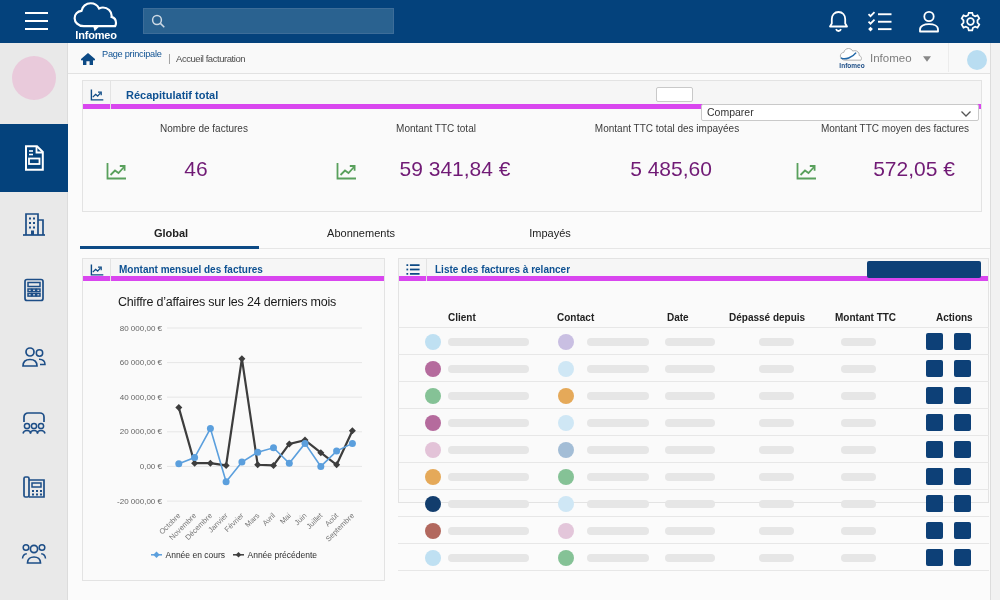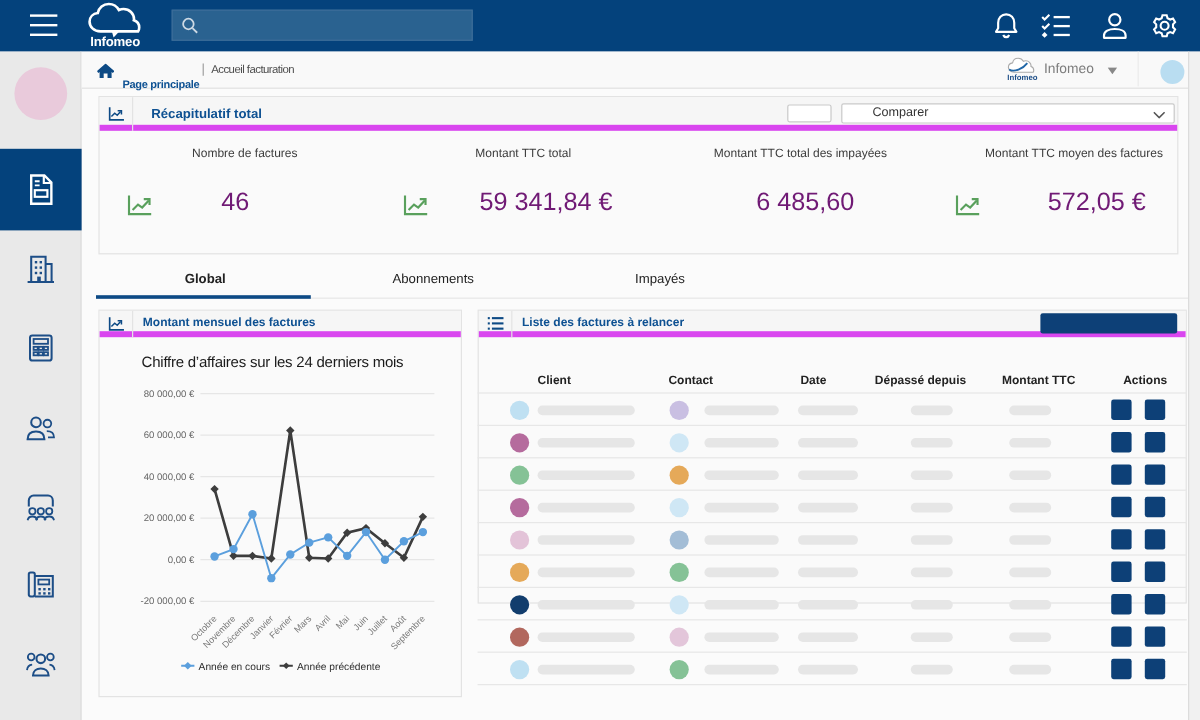--- a/index.html
+++ b/index.html
@@ -170,21 +170,21 @@
   <circle cx="5" cy="7.5" r="2.8" fill="none" stroke="#1d4e87" stroke-width="1.5"></circle>
   <circle cx="21" cy="7.5" r="2.8" fill="none" stroke="#1d4e87" stroke-width="1.5"></circle>
   <path d="M1.5 18.5 C1.8 15.5 3.5 14 5.8 13.8" fill="none" stroke="#1d4e87" stroke-width="1.5"></path>
   <path d="M24.5 18.5 C24.2 15.5 22.5 14 20.2 13.8" fill="none" stroke="#1d4e87" stroke-width="1.5"></path>
 </svg>
 
 <div id="crumb">
   <svg class="abs" style="left:13px;top:9.5px" width="14" height="12" viewBox="0 0 14 12">
     <path d="M7 0 L14.4 6.3 L13 7.8 L12 7 L12 12 L8.6 12 L8.6 8.2 L5.4 8.2 L5.4 12 L2 12 L2 7 L1 7.8 L-0.4 6.3 Z" fill="#0d4a85"></path>
   </svg>
-  <div class="abs" style="left:34px;top:22px;font-size:9.2px;font-weight:bold;color:#0e5192;letter-spacing:-0.25px">Page principale</div>
+  <div class="abs" style="left:34px;top:6px;font-size:9.2px;font-weight:normal;color:#0e5192;letter-spacing:-0.25px">Page principale</div>
   <div class="abs" style="left:100px;top:8.5px;font-size:11px;color:#999">|</div>
   <div class="abs" style="left:108px;top:9.5px;font-size:9.5px;letter-spacing:-0.45px;color:#4d4d4d">Accueil facturation</div>
 
   <svg class="abs" style="left:770px;top:4px" width="28" height="17" viewBox="0 0 48 28">
     <path d="M12 22 C7 22 4 18.5 4 15 C4 11.5 6.5 9 10 8.6 C10.7 4.8 14 2 18 2 C21.2 2 24 3.8 25.4 6.5 C26.4 6 27.6 5.7 28.8 5.7 C33 5.7 36.4 9 36.4 13 C36.4 13.3 36.4 13.6 36.3 13.9 C38.6 14.6 40.2 16.7 40.2 19.2 C40.2 20.3 39.9 21.2 39.4 22 Z" fill="#fff" stroke="#aaa" stroke-width="1.6"></path>
     <path d="M5 18 C12 22.5 25 17 31 9" fill="none" stroke="#2268a8" stroke-width="2.6"></path>
   </svg>
   <div class="abs" style="left:762px;top:18.5px;width:44px;text-align:center;font-size:6.5px;font-weight:bold;color:#1d4e87">Infomeo</div>
   <div class="abs" style="left:802px;top:9px;font-size:11.5px;color:#7d7d7d">Infomeo</div>
   <svg class="abs" style="left:855px;top:12.5px" width="8" height="6" viewBox="0 0 10 7">
@@ -199,21 +199,21 @@
   <div class="cardhead">
     <div class="ict">
       <svg width="14" height="14" viewBox="0 0 20 18">
             <path d="M2 1 L2 16 L19 16" fill="none" stroke="#0d4a85" stroke-width="2"></path>
             <path d="M4 12 L8 8 L11 10.5 L15 6" fill="none" stroke="#0d4a85" stroke-width="1.8"></path>
             <path d="M11.5 5 L16 5 L16 9.5" fill="none" stroke="#0d4a85" stroke-width="1.8"></path>
           </svg>
     </div>
     <div class="cardtitle" style="left:43px;font-size:11px">Récapitulatif total</div>
     <div class="abs" style="left:573px;top:6px;width:37px;height:15px;background:#fff;border:1px solid #c9c9c9;border-radius:2px"></div>
-    <div class="abs" style="left:618px;top:5px;width:278px;height:17px;background:#fff;border:1px solid #c9c9c9;border-radius:2px;font-size:10.5px;color:#333;line-height:15px;padding-left:25px">Comparer
+    <div class="abs" style="left:618px;top:23px;width:278px;height:17px;background:#fff;border:1px solid #c9c9c9;border-radius:2px;font-size:10.5px;color:#333;line-height:15px;padding-left:5px">Comparer
       <svg class="abs" style="right:7px;top:5.5px" width="10" height="6" viewBox="0 0 10 6">
             <path d="M0.5 0.5 L5 5 L9.5 0.5" fill="none" stroke="#555" stroke-width="1.3"></path>
           </svg>
     </div>
   </div>
   <div class="statlabel" style="left:121px;top:42px">Nombre de factures</div>
   <div class="statlabel" style="left:353px;top:42px">Montant TTC total</div>
   <div class="statlabel" style="left:584px;top:42px">Montant TTC total des impayées</div>
   <div class="statlabel" style="left:812px;top:42px">Montant TTC moyen des factures</div>
   <svg class="statico" style="left:23px;top:81px" viewBox="0 0 21 18">
@@ -226,21 +226,21 @@
         <path d="M4.5 13 L9 8.5 L12.5 11 L18 5" fill="none" stroke="#59a05c" stroke-width="1.8"></path>
         <path d="M13.8 4 L18.6 4 L18.6 8.8" fill="none" stroke="#59a05c" stroke-width="1.8"></path>
       </svg>
   <svg class="statico" style="left:713px;top:81px" viewBox="0 0 21 18">
         <path d="M1.5 1 L1.5 16.5 L20 16.5" fill="none" stroke="#59a05c" stroke-width="1.8"></path>
         <path d="M4.5 13 L9 8.5 L12.5 11 L18 5" fill="none" stroke="#59a05c" stroke-width="1.8"></path>
         <path d="M13.8 4 L18.6 4 L18.6 8.8" fill="none" stroke="#59a05c" stroke-width="1.8"></path>
       </svg>
   <div class="statval" style="left:113px;top:75.5px">46</div>
   <div class="statval" style="left:372px;top:75.5px">59 341,84 €</div>
-  <div class="statval" style="left:588px;top:75.5px">6 485,60</div>
+  <div class="statval" style="left:588px;top:75.5px">5 485,60</div>
   <div class="statval" style="left:831px;top:75.5px">572,05 €</div>
 </div>
 
 <div id="tabline"></div>
 <div class="tab" style="left:171px;font-weight:bold">Global</div>
 <div class="tab" style="left:361px">Abonnements</div>
 <div class="tab" style="left:550px">Impayés</div>
 <div id="tabul"></div>
 
 <div class="card" style="left:82px;top:258px;width:303px;height:323px">

